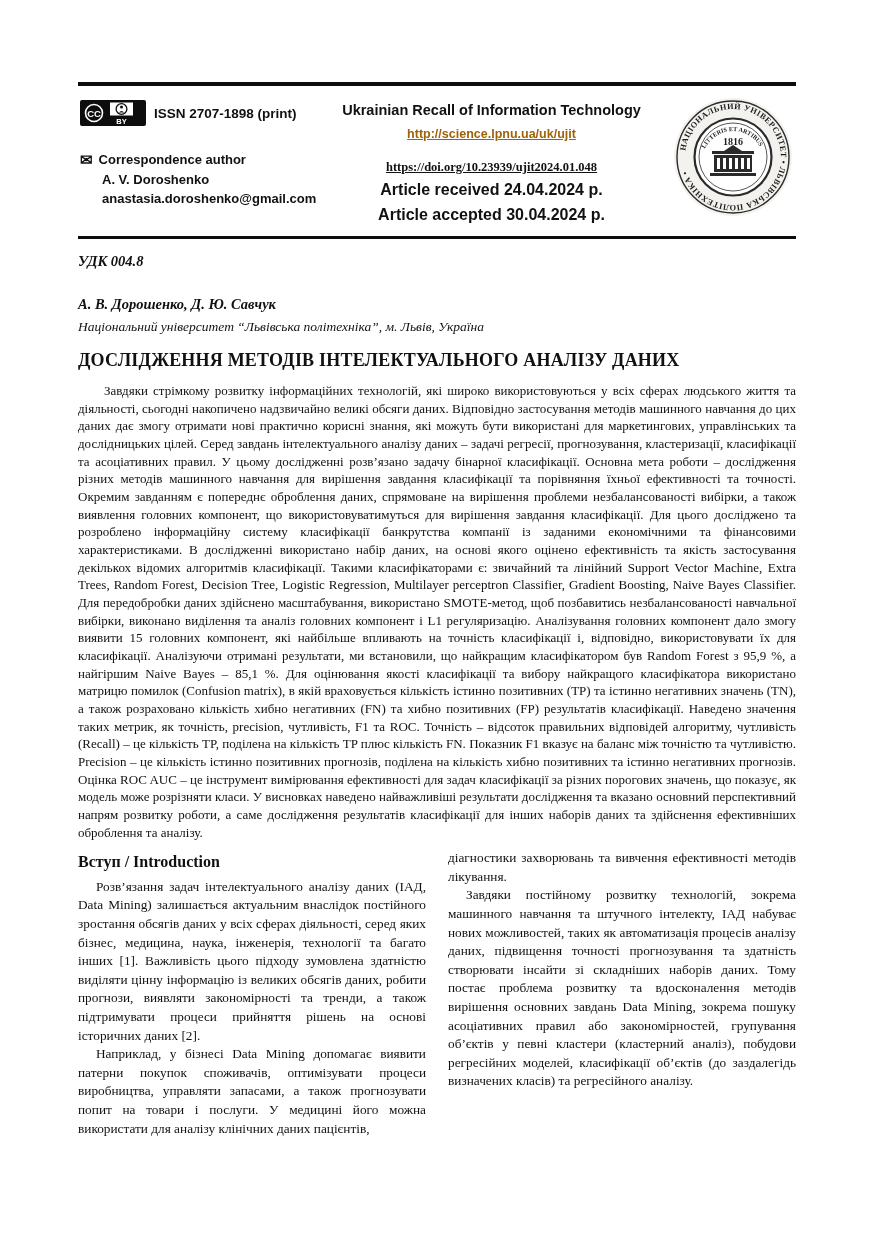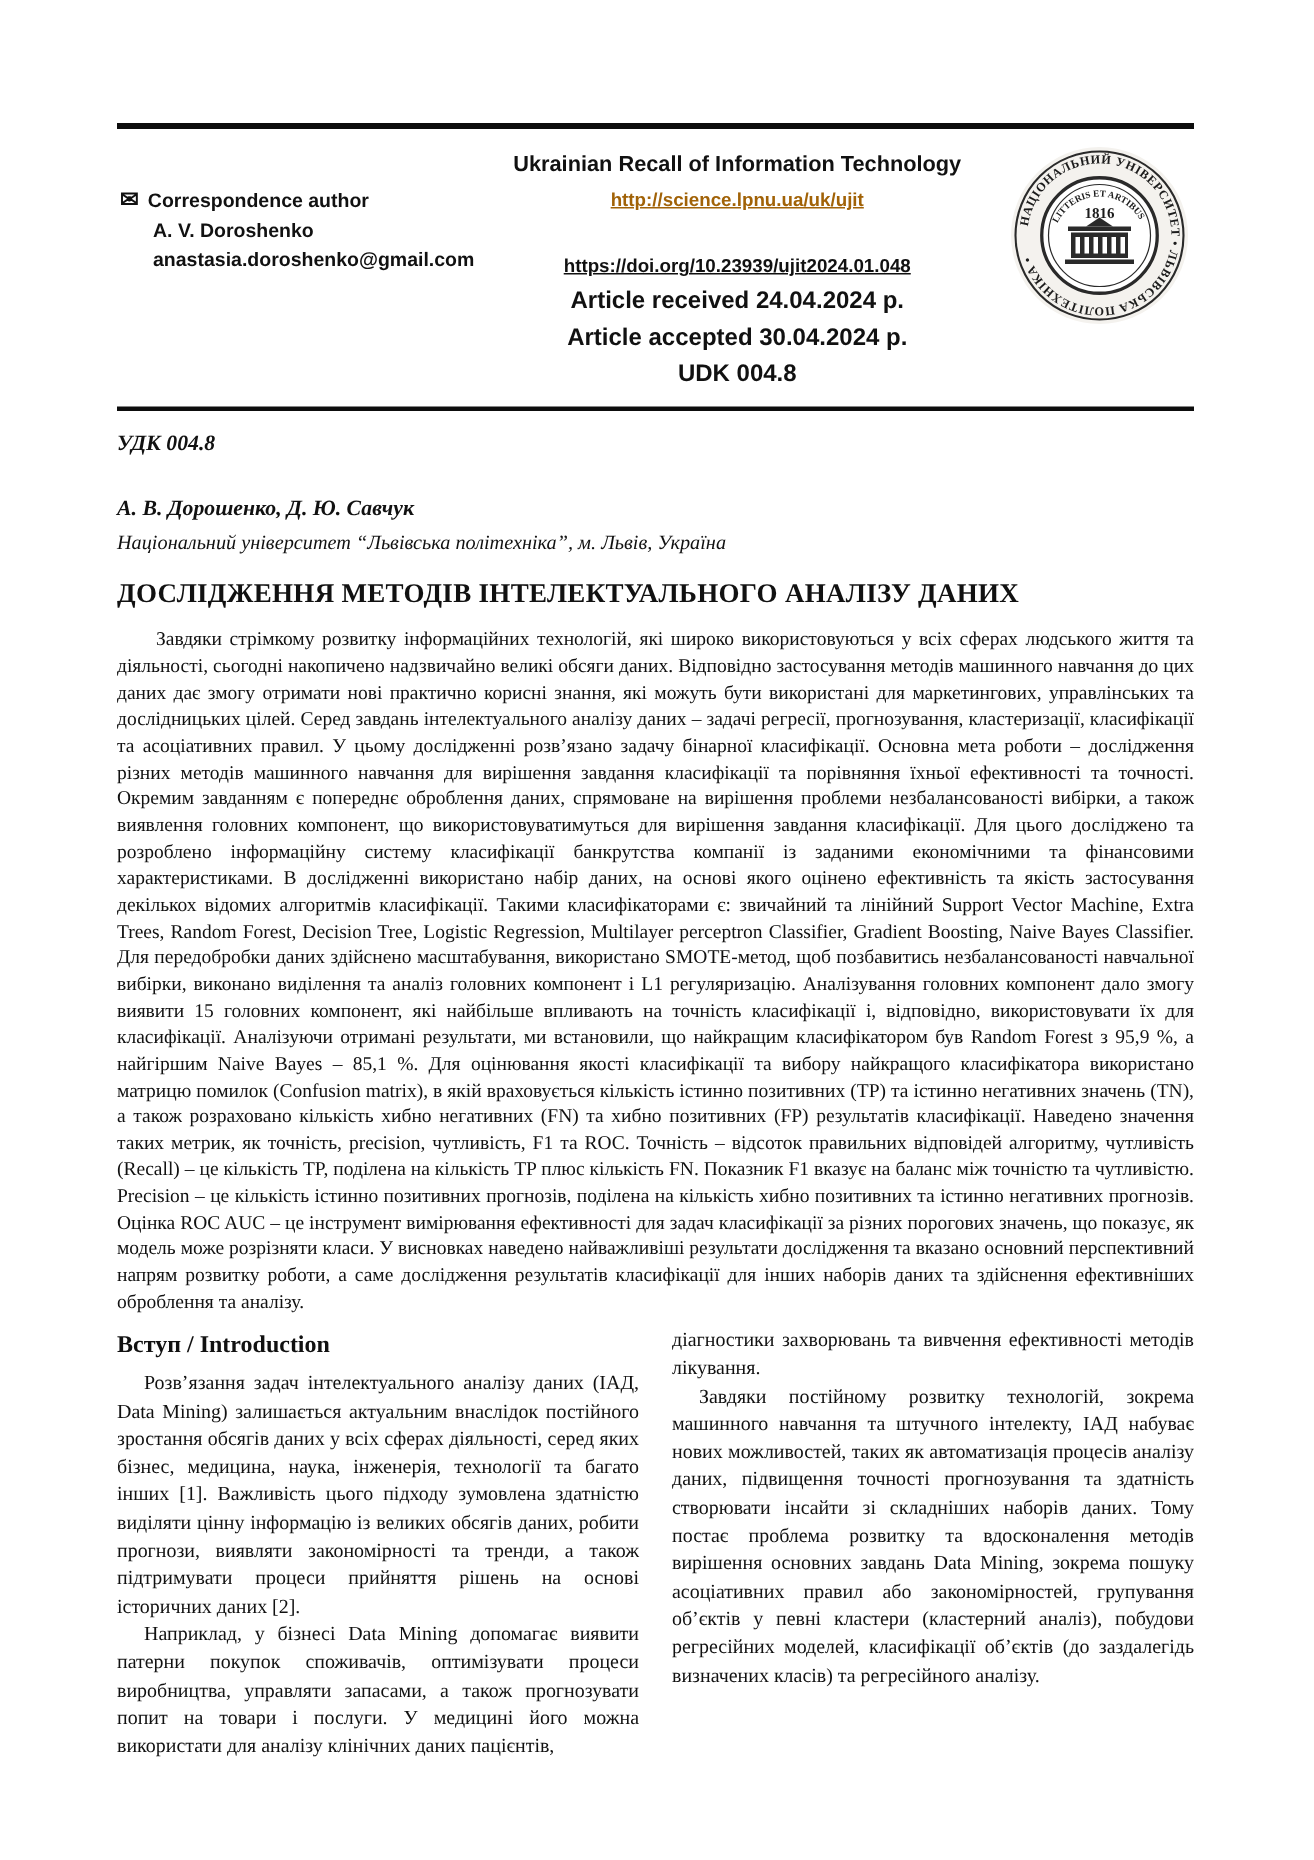--- a/index.html
+++ b/index.html
@@ -29,21 +29,21 @@
   .corr-block { margin-top:24px; font-size:13px; font-weight:bold; line-height:1.5; }
   .corr-row { display:flex; align-items:center; gap:6px; }
   .env-icon { font-size:15px; line-height:1; }
   .corr-name { padding-left:22px; }
   .corr-email { padding-left:22px; }
 
   .mh-center { text-align:center; line-height:1.45; padding-top:2px; }
   .jt-uk { font-weight:bold; font-size:15.5px; }
   .jt-en { font-weight:bold; font-size:14.5px; margin-top:2px; }
   .jt-url { font-weight:bold; font-size:12.5px; text-decoration:underline; color:#a16207; display:inline-block; margin-top:3px; }
-  .jt-doi { font-weight:bold; font-size:12.5px; text-decoration:underline; color:#111; display:inline-block; margin-top:24px; }
+  .jt-doi { font-weight:bold; font-size:12.5px; text-decoration:underline; color:#111; display:inline-block; margin-top:14px;font-family:Liberation Serif, serif; }
   .jt-meta { font-weight:bold; font-size:16px; margin-top:1px; }
 
   .mh-right { display:flex; justify-content:flex-end; }
 
   
   .udc { font-style:italic; font-weight:bold; font-size:14.5px; margin-top:14px; }
   .authors { font-style:italic; font-weight:bold; font-size:14.5px; margin-top:26px; }
   .affil { font-style:italic; font-size:13.5px; margin-top:6px; }
   .art-title { font-weight:bold; font-size:18px; line-height:1.3; margin-top:14px; letter-spacing:.2px; }
 
@@ -64,37 +64,51 @@
   .logo-svg { display:block; }
 </style>
 </head>
 <body>
 
 <div class="page">
 
   <div class="masthead">
 
     <div class="mh-left">
+      <div class="issn-row">
+        <span>
+          <svg class="badge-svg" width="66" height="26" viewBox="0 0 66 26" aria-hidden="true">
+            <rect x="0" y="0" width="66" height="26" rx="2" fill="#0d0d0d"></rect>
+            <circle cx="14" cy="13" r="8.5" fill="none" stroke="#fff" stroke-width="1.6"></circle>
+            <text x="14" y="16.5" font-family="Liberation Sans, sans-serif" font-size="9.5" font-weight="bold" fill="#fff" text-anchor="middle">CC</text>
+            <rect x="30" y="2.5" width="23" height="13" fill="#fff"></rect>
+            <circle cx="41.5" cy="9" r="5.4" fill="none" stroke="#0d0d0d" stroke-width="1.3"></circle>
+            <circle cx="41.5" cy="7" r="1.5" fill="#0d0d0d"></circle>
+            <path d="M38.8 12.6 q2.7 -3.4 5.4 0 z" fill="#0d0d0d"></path>
+            <text x="41.5" y="24" font-family="Liberation Sans, sans-serif" font-size="7.5" font-weight="bold" fill="#fff" text-anchor="middle">BY</text>
+          </svg>
+        </span>
+        <span class="issn-text">ISSN 2707-1898 (print)</span>
+      </div>
       <div class="corr-block">
         <div class="corr-row">
           <span class="env-icon">✉</span>
           <span>Correspondence author</span>
         </div>
         <div class="corr-name">A. V. Doroshenko</div>
         <div class="corr-email">anastasia.doroshenko@gmail.com</div>
       </div>
     </div>
 
     <div class="mh-center">
       <div class="jt-en">Ukrainian Recall of Information Technology</div>
       <div><a class="jt-url">http://science.lpnu.ua/uk/ujit</a></div>
       <div><a class="jt-doi">https://doi.org/10.23939/ujit2024.01.048</a></div>
       <div class="jt-meta">Article received 24.04.2024 р.</div>
       <div class="jt-meta">Article accepted 30.04.2024 р.</div>
-      <div class="jt-meta">UDK 004.8</div>
     </div>
 
     <div class="mh-right">
       <span>
         <svg class="logo-svg" width="122" height="122" viewBox="0 0 122 122" aria-hidden="true">
           <defs>
             <path id="ringPath" d="M 61,61 m -48,0 a 48,48 0 1,1 96,0 a 48,48 0 1,1 -96,0"></path>
             <path id="mottoPath" d="M 61,61 m -31,5 a 31,31 0 1,1 62,0"></path>
           </defs>
           <circle cx="61" cy="61" r="59" fill="#f4f2ee"></circle>

